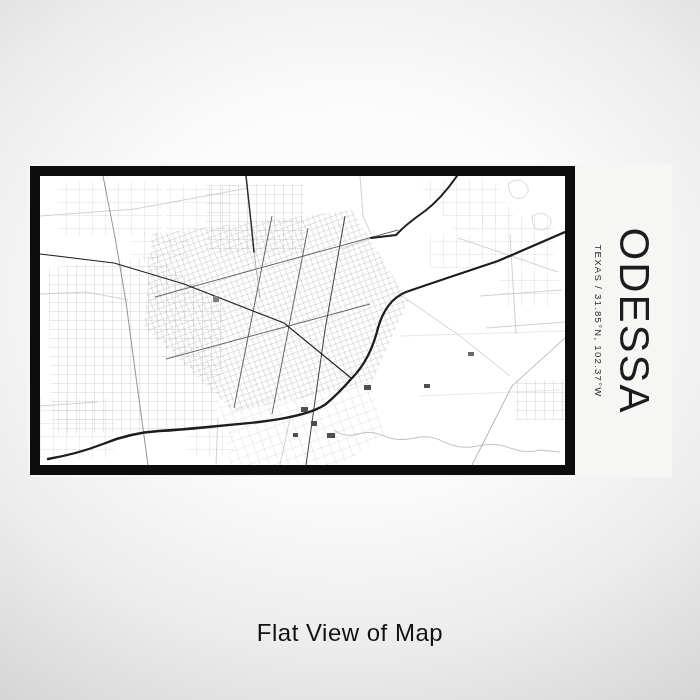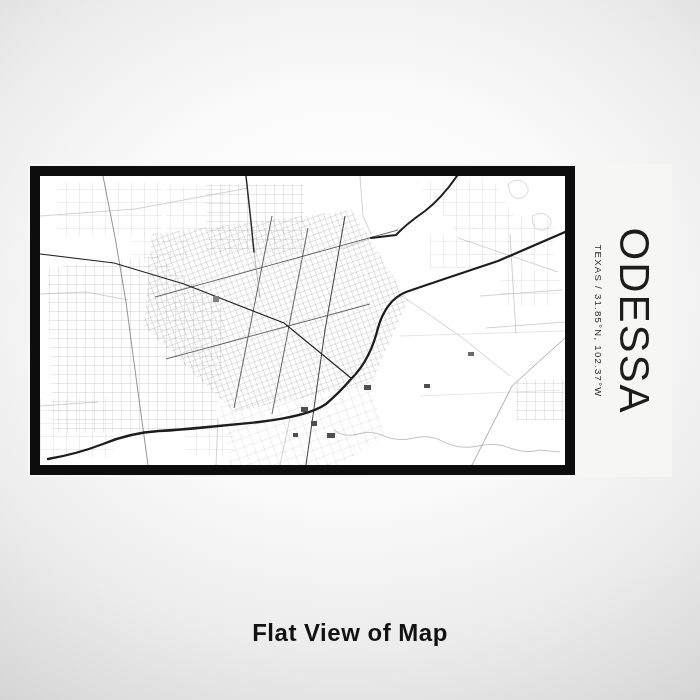--- a/index.html
+++ b/index.html
@@ -33,21 +33,21 @@
   }
   .city-title{
     font-size:42px;font-weight:300;letter-spacing:2px;color:#1c1c1c;line-height:1;
   }
   .city-sub{
     font-size:9.5px;font-weight:400;letter-spacing:1.3px;color:#2a2a2a;margin-top:9px;
   }
   
   .caption{
     position:absolute;left:0;top:619px;width:700px;text-align:center;
-    font-size:24px;font-weight:700;letter-spacing:0.5px;color:#111111;
+    font-size:24px;font-weight:400;letter-spacing:0.5px;color:#111111;
   }
 </style>
 </head>
 <body>
 
 <div class="stage">
 
   <div class="label">
 
     <div class="frame">

